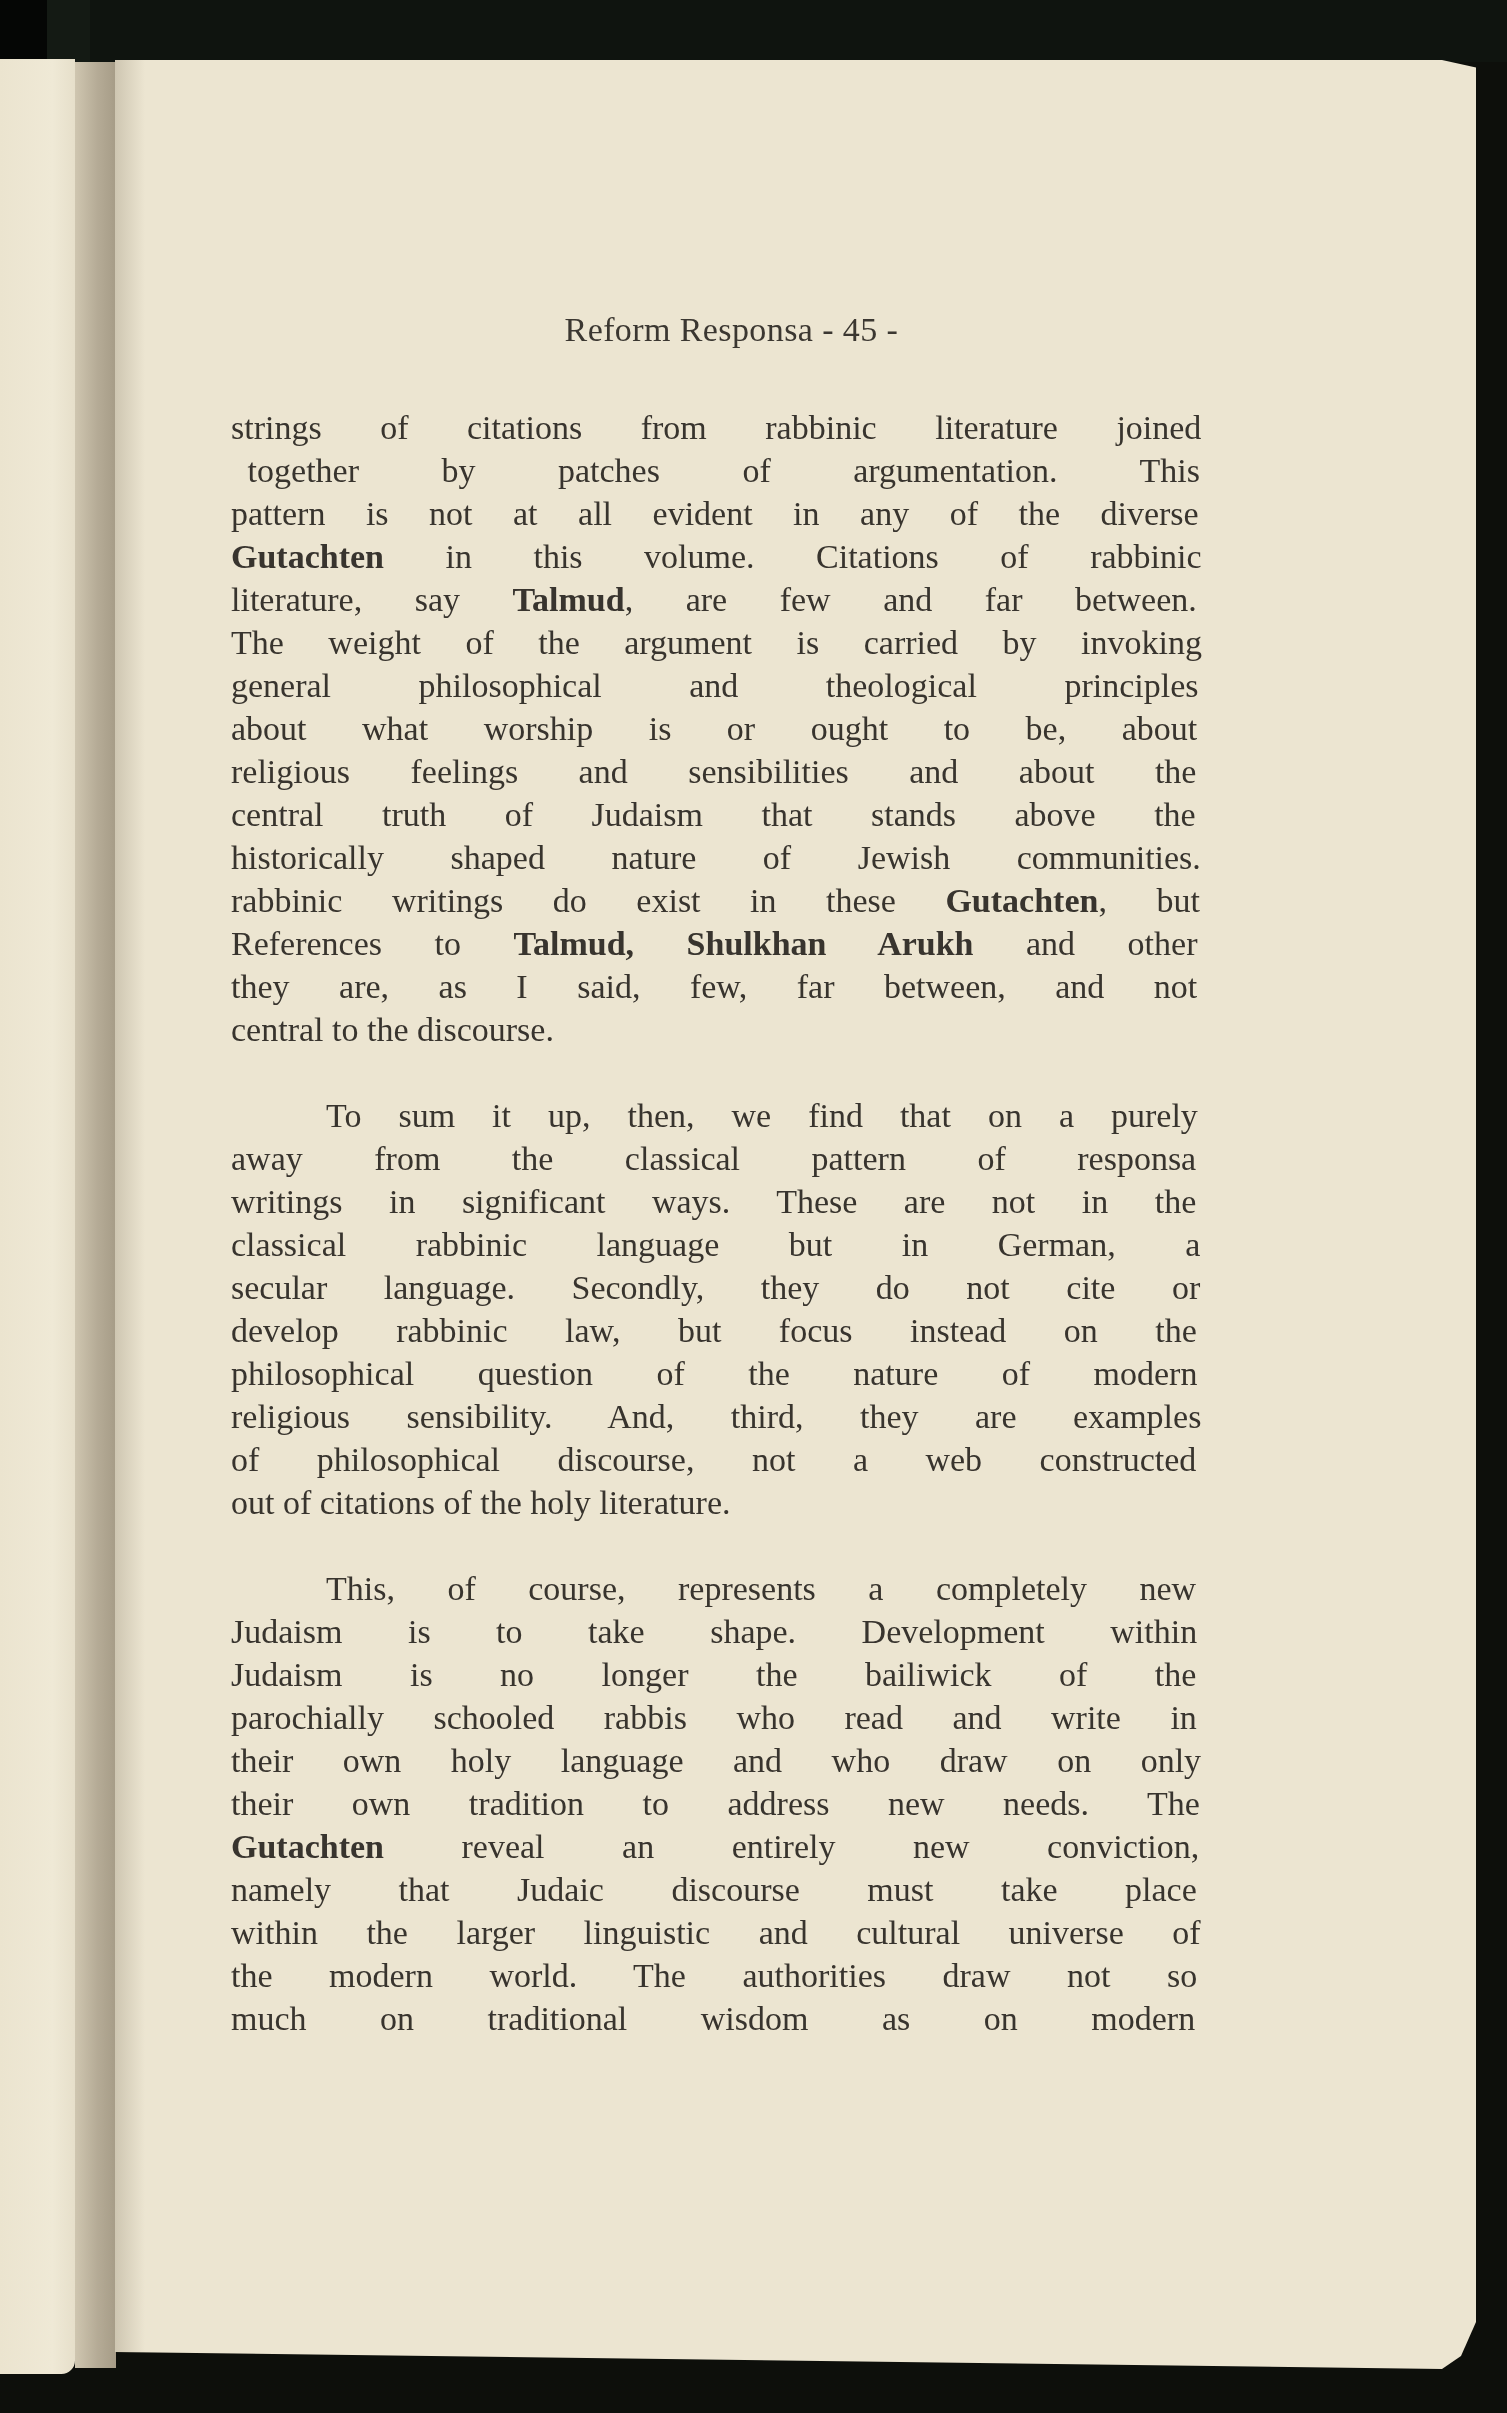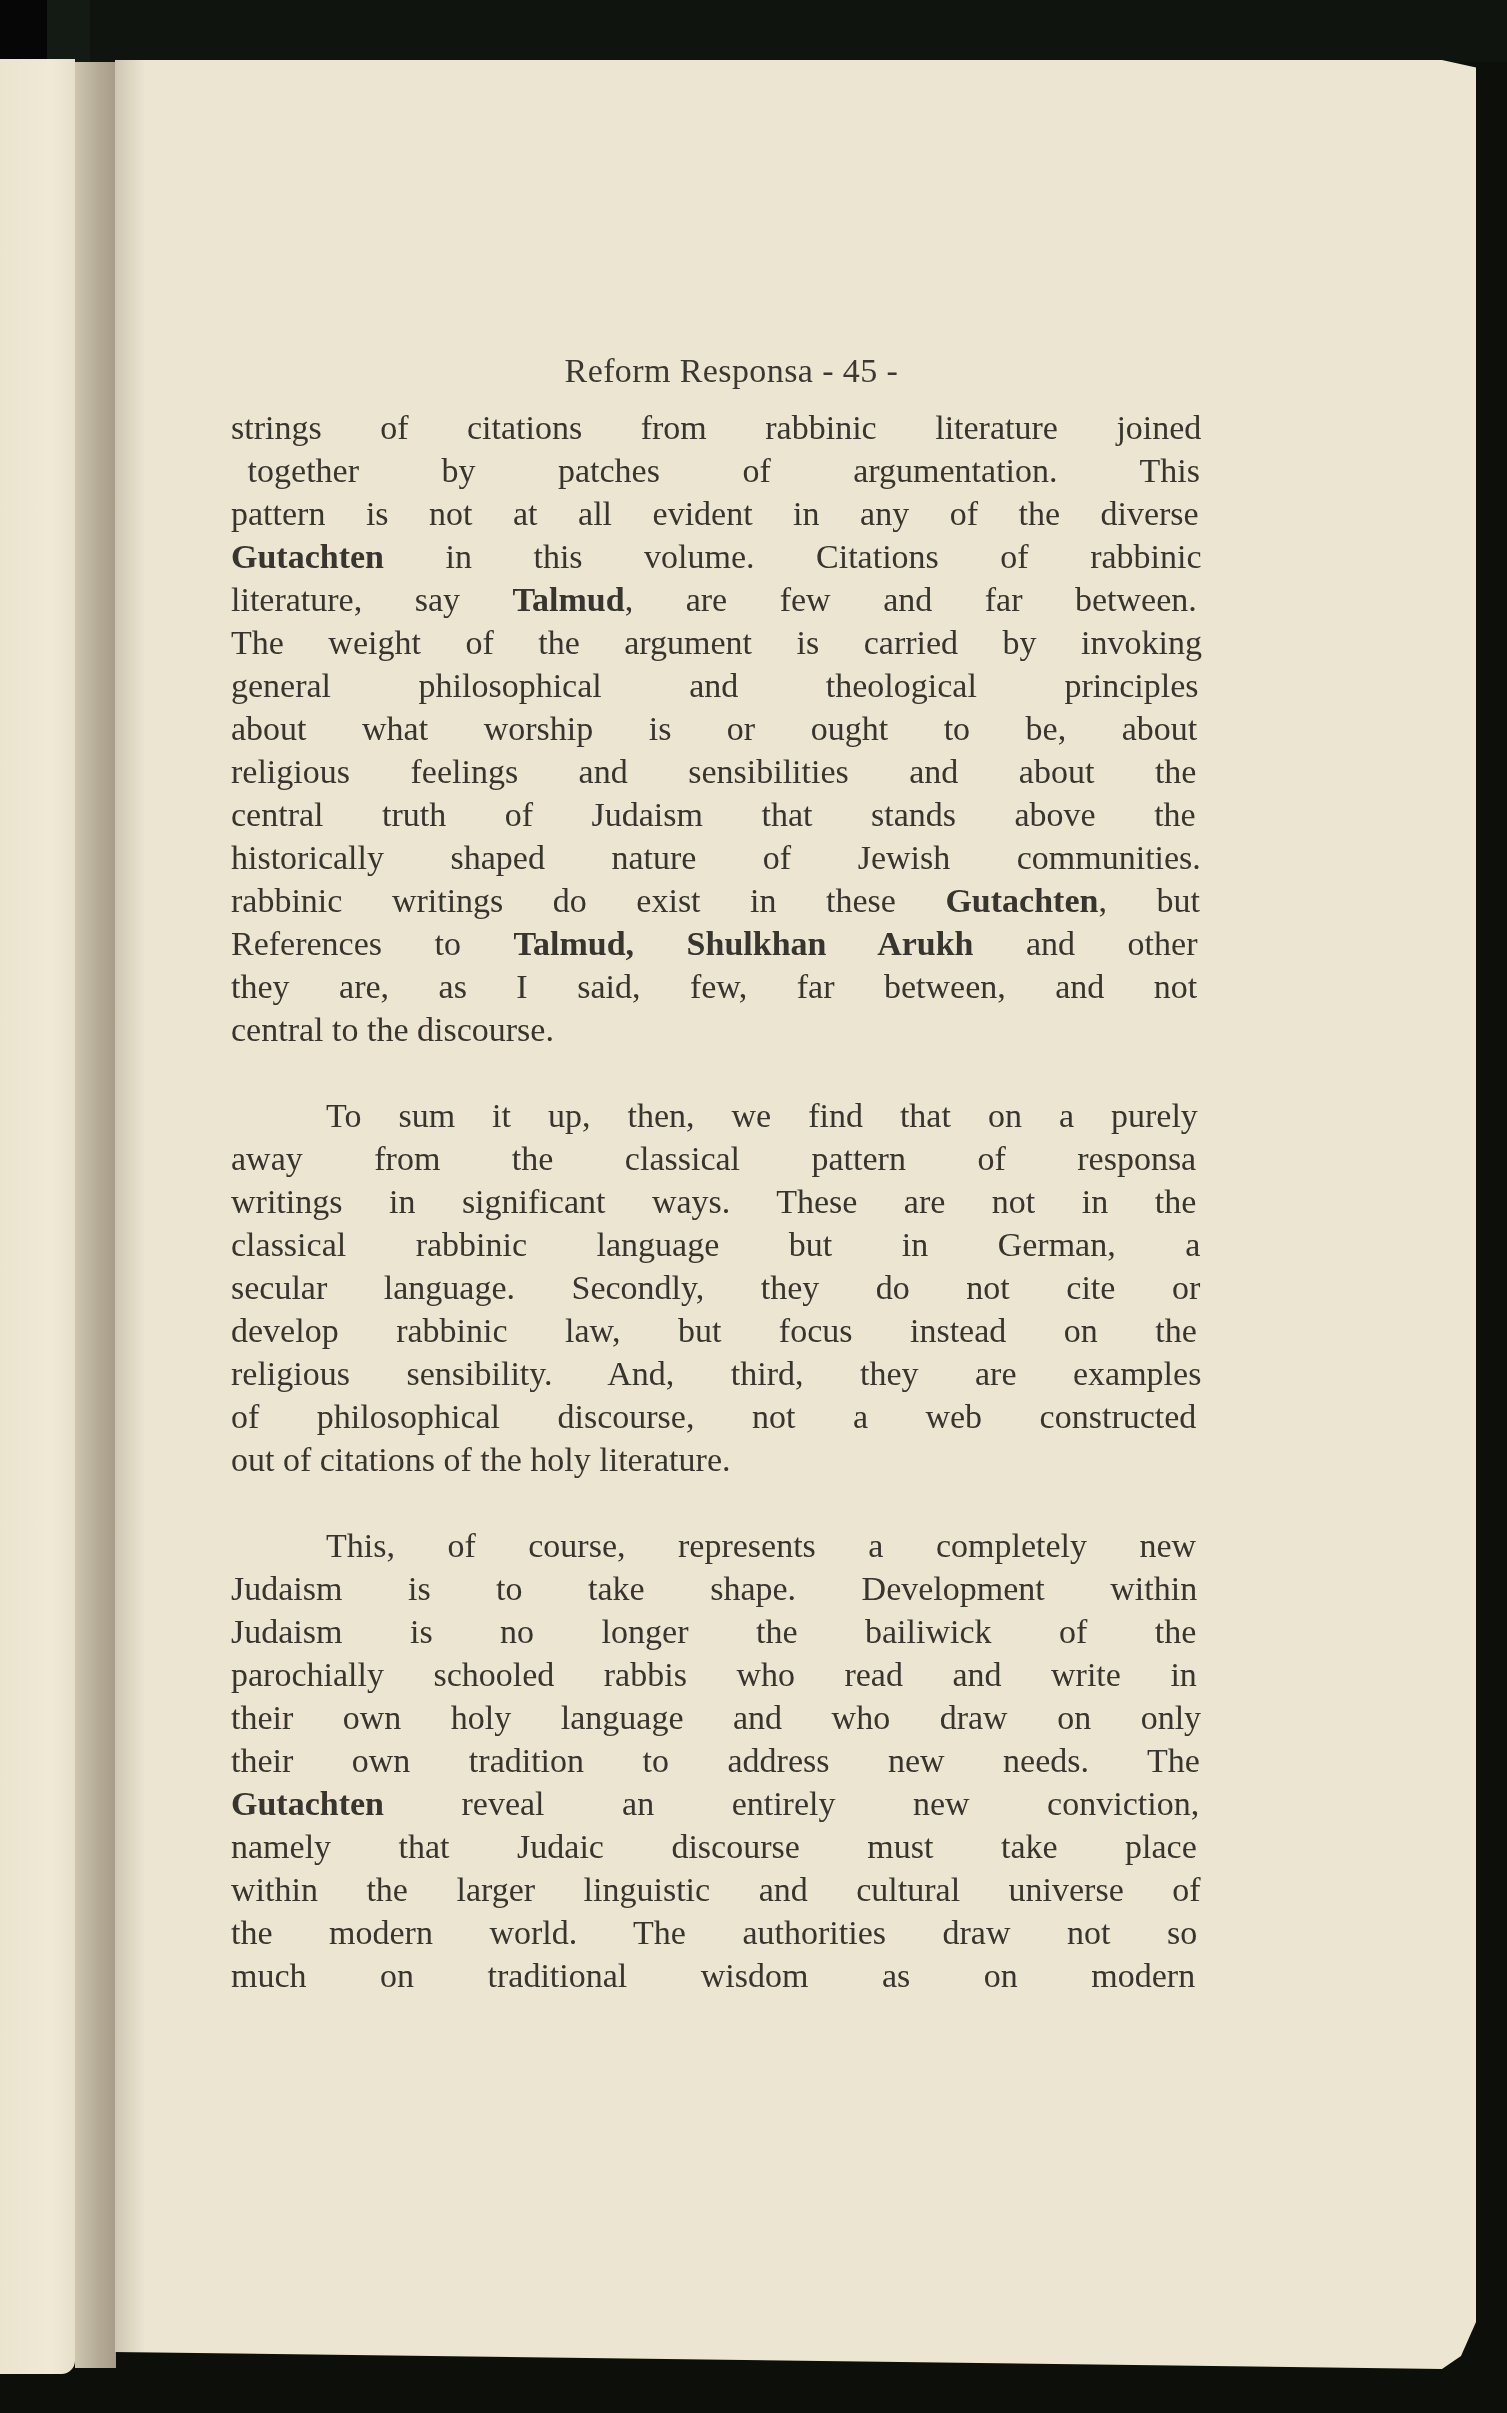--- a/index.html
+++ b/index.html
@@ -27,21 +27,21 @@
     clip-path: polygon(0 0, 1327px 0, 1361px 7.5px, 1361px 2262px, 1346px 2296px, 1327px 2309px, 0 2292px);
   }
   .main-page::before {
     content: ""; position: absolute; left: 0; top: 0; width: 30px; height: 100%;
     background: linear-gradient(90deg, rgba(150,140,118,0.35), rgba(150,140,118,0));
   }
   .running-head {
     position: absolute; left: 0; width: 1508px; top: 311px;
     text-align: center; font-size: 34px; color: #3b3731; letter-spacing: 0.4px;
   }
-  .running-head span { display: inline-block; transform: translateX(-22.6px); margin-top: 41px; }
+  .running-head span { display: inline-block; transform: translateX(-22.6px); }
   .body-text {
     position: absolute; left: 219px; top: 394px; width: 959px;
     color: #38342e; font-size: 34px; line-height: 43px;
   }
   .para { margin: 12px; text-align: justify; text-align-last: left; }
   .para .line {
     display: block; text-align: justify; text-align-last: justify;
     white-space: nowrap; height: 43px;
     transform-origin: left center;
   }
@@ -82,20 +82,21 @@
       <span class="line" style="white-space: nowrap; display: block; width: auto; word-spacing: 41px;"><span>they are, as I said, few, far between, and not</span></span>
       <span class="line last" style="white-space: nowrap; display: block; width: auto;"><span>central to the discourse.</span></span>
     </div>
     <div class="para">
       <span class="line indent" style="white-space: nowrap; display: block; width: auto; word-spacing: 28.5px;"><span>To sum it up, then, we find that on a purely</span></span>
       <span class="line" style="white-space: nowrap; display: block; width: auto; word-spacing: 63px;"><span>away from the classical pattern of responsa</span></span>
       <span class="line" style="white-space: nowrap; display: block; width: auto; word-spacing: 38px;"><span>writings in significant ways.  These are not in the</span></span>
       <span class="line" style="white-space: nowrap; display: block; width: auto; word-spacing: 61px;"><span>classical rabbinic language but in German, a</span></span>
       <span class="line" style="white-space: nowrap; display: block; width: auto; word-spacing: 48px;"><span>secular language.  Secondly, they do not cite or</span></span>
       <span class="line" style="white-space: nowrap; display: block; width: auto; word-spacing: 49px;"><span>develop rabbinic law, but focus instead on the</span></span>
+      <span class="line" style="white-space: nowrap; display: block; width: auto; word-spacing: 55px;"><span>philosophical question of the nature of modern</span></span>
       <span class="line" style="white-space: nowrap; display: block; width: auto; word-spacing: 48px;"><span>religious sensibility.  And, third, they are examples</span></span>
       <span class="line" style="white-space: nowrap; display: block; width: auto; word-spacing: 49px;"><span>of philosophical discourse, not a web constructed</span></span>
       <span class="line last" style="white-space: nowrap; display: block; width: auto;"><span>out of citations of the holy literature.</span></span>
     </div>
     <div class="para">
       <span class="line indent" style="white-space: nowrap; display: block; width: auto; word-spacing: 44px;"><span>This, of course, represents a completely new</span></span>
       <span class="line" style="white-space: nowrap; display: block; width: auto; word-spacing: 57px;"><span>Judaism is to take shape.  Development within</span></span>
       <span class="line" style="white-space: nowrap; display: block; width: auto; word-spacing: 59px;"><span>Judaism is no longer the bailiwick of the</span></span>
       <span class="line" style="white-space: nowrap; display: block; width: auto; word-spacing: 41px;"><span>parochially schooled rabbis who read and write in</span></span>
       <span class="line" style="white-space: nowrap; display: block; width: auto; word-spacing: 41px;"><span>their  own holy language and who draw on only</span></span>

